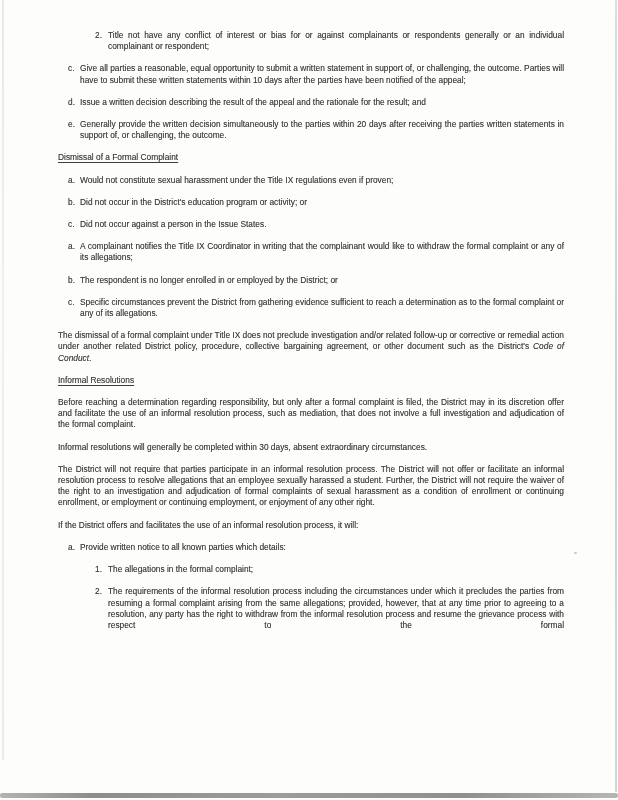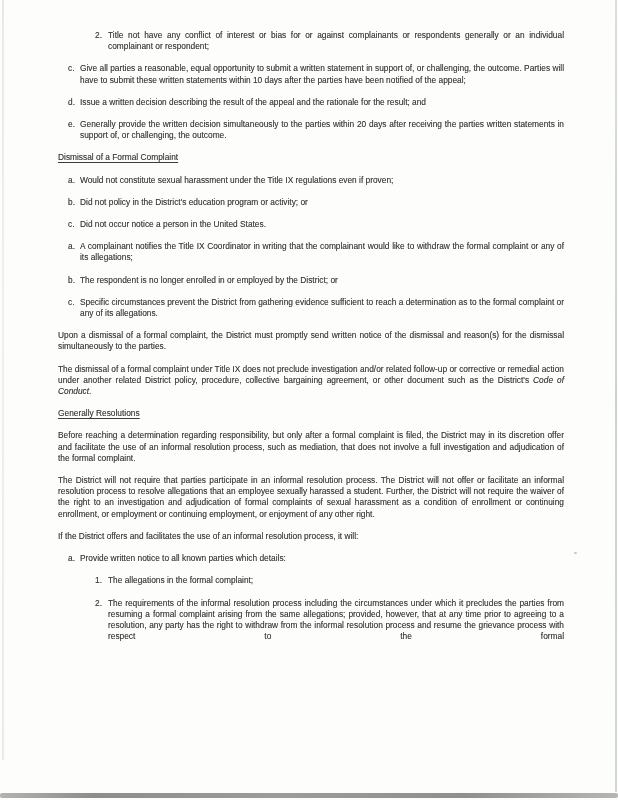--- a/index.html
+++ b/index.html
@@ -86,42 +86,42 @@
         <span class="marker">e.</span>
         <div class="itext">Generally provide the written decision simultaneously to the parties within 20 days after receiving the parties written statements in support of, or challenging, the outcome.</div>
       </div>
       <div class="heading">Dismissal of a Formal Complaint</div>
       <div class="block item indent-letter">
         <span class="marker">a.</span>
         <div class="itext">Would not constitute sexual harassment under the Title IX regulations even if proven;</div>
       </div>
       <div class="block item indent-letter">
         <span class="marker">b.</span>
-        <div class="itext">Did not policy in the District's education program or activity; or</div>
+        <div class="itext">Did not occur in the District's education program or activity; or</div>
       </div>
       <div class="block item indent-letter">
         <span class="marker">c.</span>
-        <div class="itext">Did not occur notice a person in the United States.</div>
+        <div class="itext">Did not occur against a person in the Issue States.</div>
       </div>
       <div class="block item indent-letter">
         <span class="marker">a.</span>
         <div class="itext">A complainant notifies the Title IX Coordinator in writing that the complainant would like to withdraw the formal complaint or any of its allegations;</div>
       </div>
       <div class="block item indent-letter">
         <span class="marker">b.</span>
         <div class="itext">The respondent is no longer enrolled in or employed by the District; or</div>
       </div>
       <div class="block item indent-letter">
         <span class="marker">c.</span>
         <div class="itext">Specific circumstances prevent the District from gathering evidence sufficient to reach a determination as to the formal complaint or any of its allegations.</div>
       </div>
-      <div class="block">Upon a dismissal of a formal complaint, the District must promptly send written notice of the dismissal and reason(s) for the dismissal simultaneously to the parties.</div>
       <div class="block"><span>The dismissal of a formal complaint under Title IX does not preclude investigation and/or related follow-up or corrective or remedial action under another related District policy, procedure, collective bargaining agreement, or other document such as the District's </span><span class="it">Code of Conduct</span><span>.</span></div>
-      <div class="heading">Generally Resolutions</div>
+      <div class="heading">Informal Resolutions</div>
       <div class="block">Before reaching a determination regarding responsibility, but only after a formal complaint is filed, the District may in its discretion offer and facilitate the use of an informal resolution process, such as mediation, that does not involve a full investigation and adjudication of the formal complaint.</div>
+      <div class="block">Informal resolutions will generally be completed within 30 days, absent extraordinary circumstances.</div>
       <div class="block">The District will not require that parties participate in an informal resolution process. The District will not offer or facilitate an informal resolution process to resolve allegations that an employee sexually harassed a student. Further, the District will not require the waiver of the right to an investigation and adjudication of formal complaints of sexual harassment as a condition of enrollment or continuing enrollment, or employment or continuing employment, or enjoyment of any other right.</div>
       <div class="block">If the District offers and facilitates the use of an informal resolution process, it will:</div>
       <div class="block item indent-letter">
         <span class="marker">a.</span>
         <div class="itext">Provide written notice to all known parties which details:</div>
       </div>
       <div class="block item indent-num">
         <span class="marker">1.</span>
         <div class="itext">The allegations in the formal complaint;</div>
       </div>

